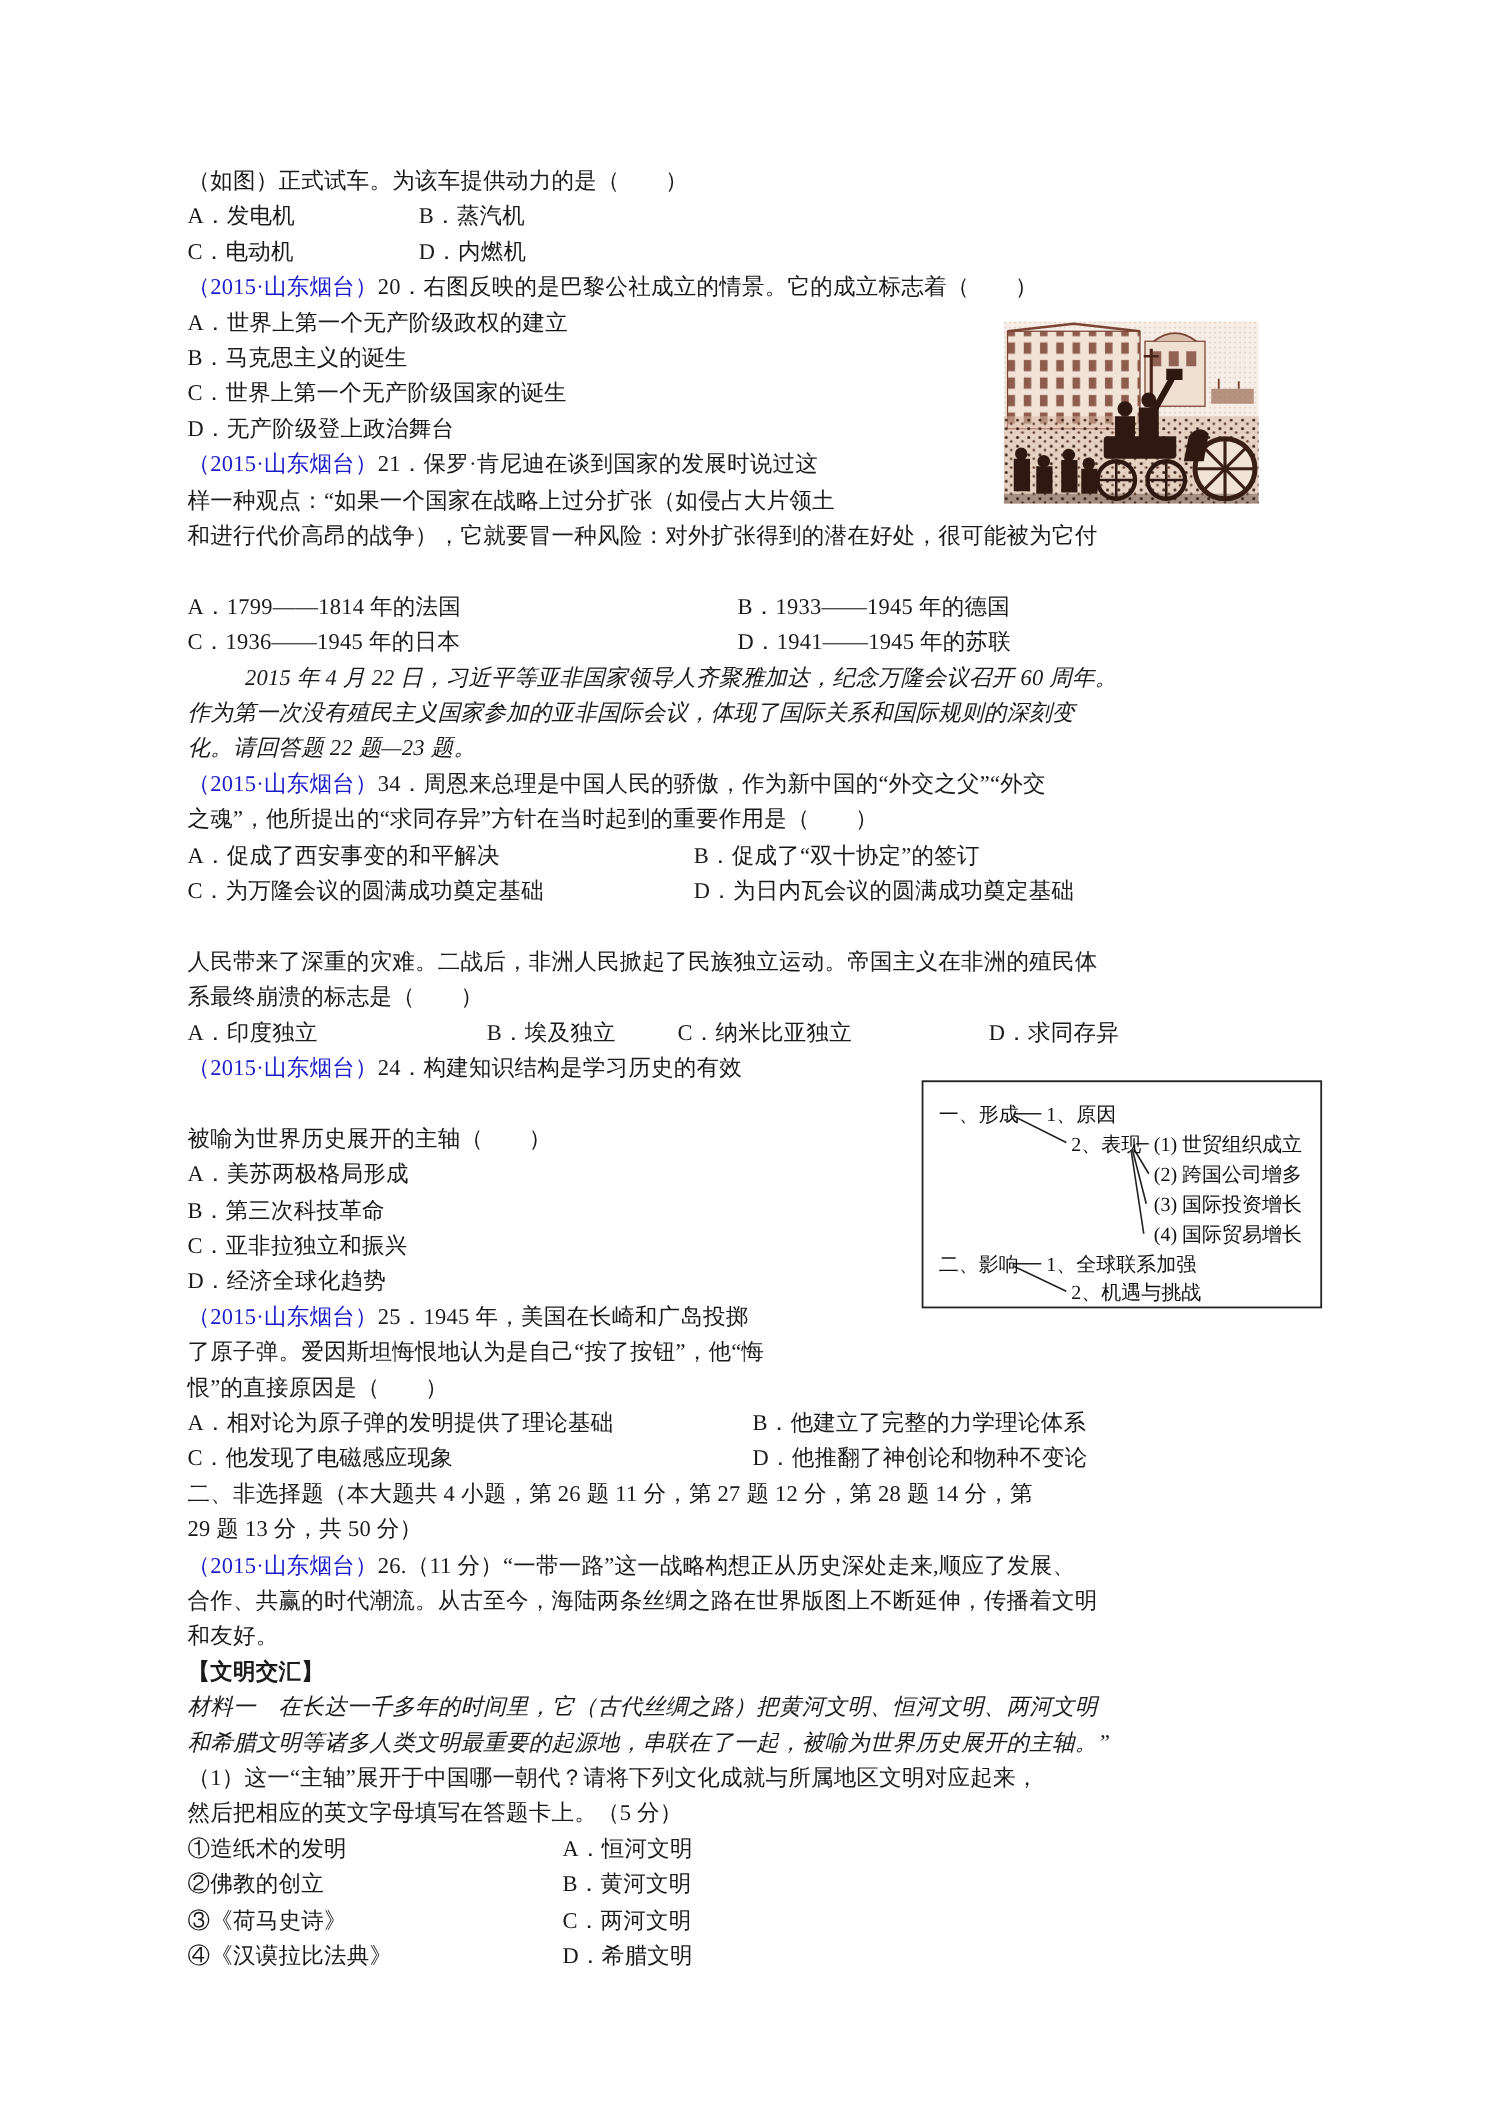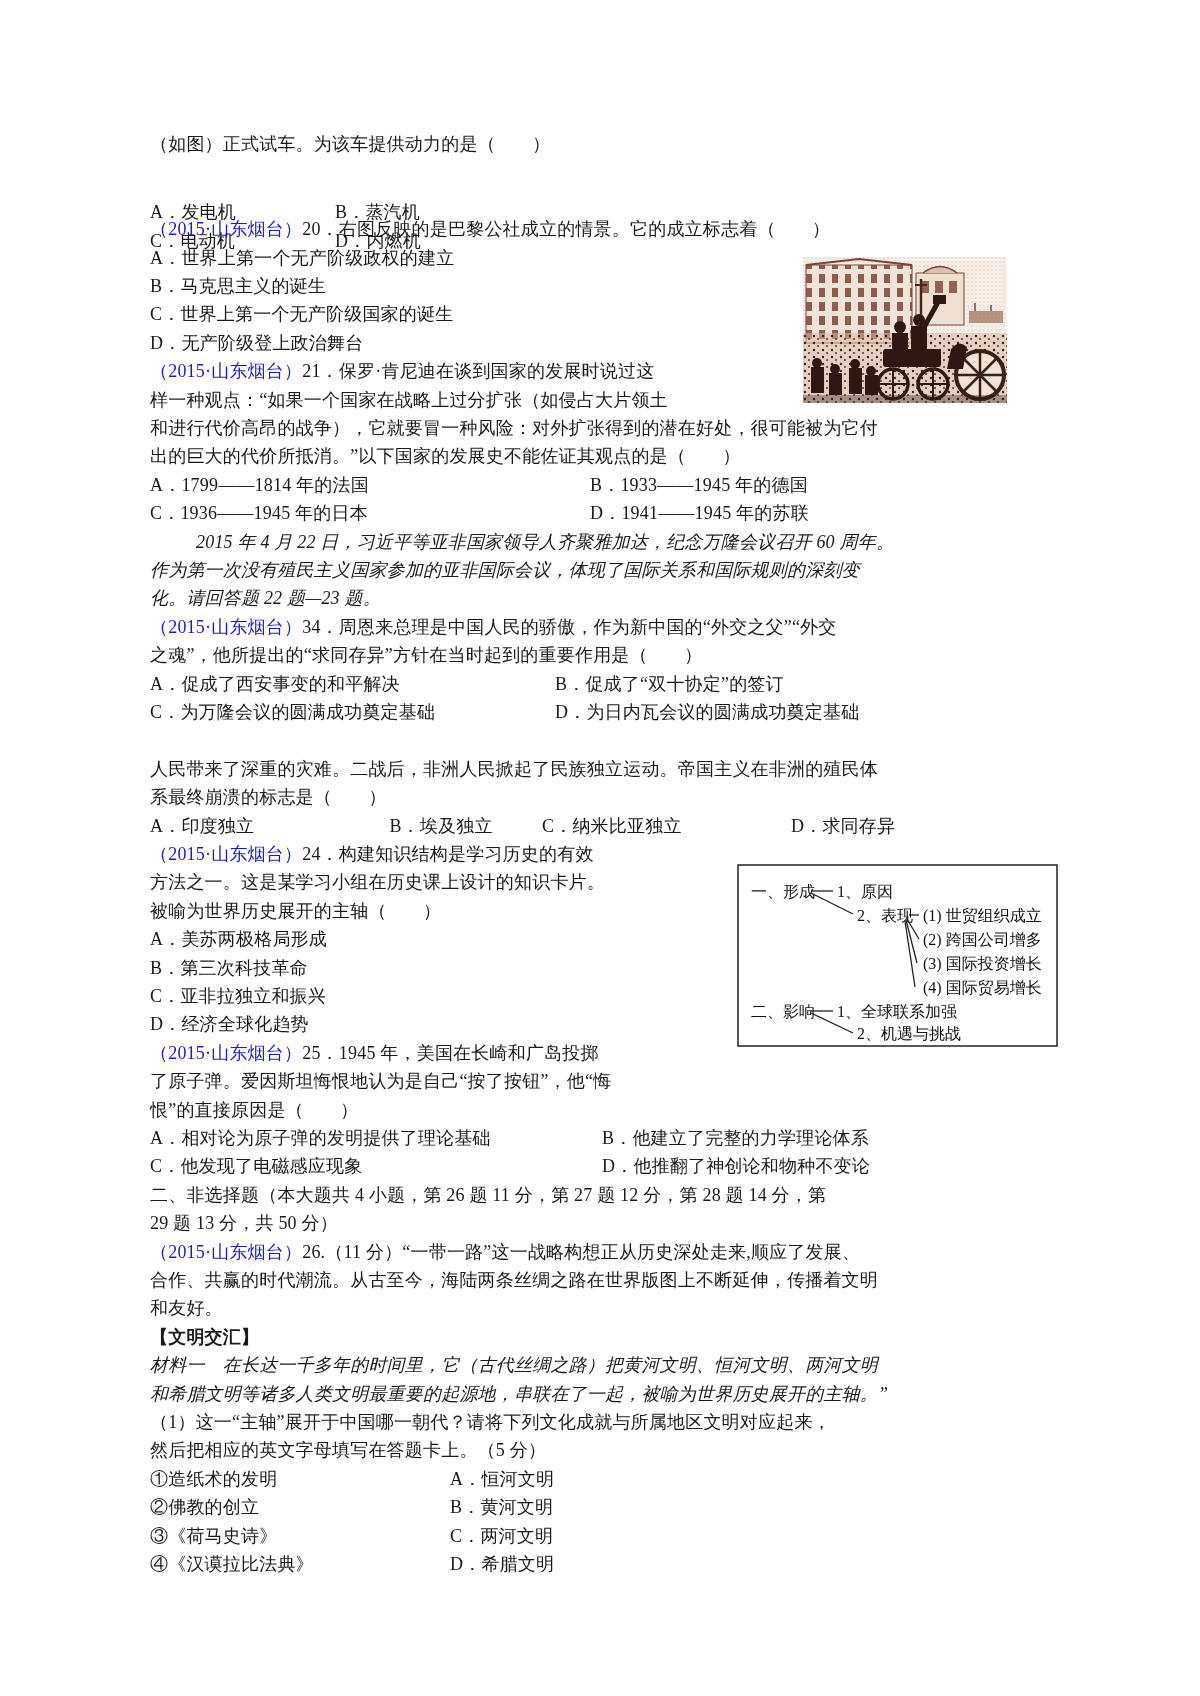--- a/index.html
+++ b/index.html
@@ -10,21 +10,21 @@
   }
   .page{position:absolute;inset:0;}
   .ln{
     position:absolute;left:150px;font-size:18px;line-height:28px;
     white-space:pre;letter-spacing:.2px;
   }
   .blue{color:#1b1bcd;}
   .kai{font-style:italic;}
   .bold{font-weight:bold;}
   .c{display:inline-block;white-space:pre;}
-  .w185{width:185px;margin-top:40px;}.w440{width:440px;}.w405{width:405px;}
+  .w185{width:185px;}.w440{width:440px;}.w405{width:405px;}
   .w452{width:452px;}.w300{width:300px;}
   .w190{width:190px;}.w202{width:202px;text-align:center;}.w249{width:249px;}
   .fig{position:absolute;}
   .card-box svg text{font-family:"Liberation Serif","DejaVu Serif",serif;}
 </style>
 </head>
 <body>
 
 <div class="page">
 
@@ -131,35 +131,33 @@
   <div class="ln" style="top:158px"><span class="c w185">A．发电机</span><span>B．蒸汽机</span></div>
   <div class="ln" style="top:187px"><span class="c w185">C．电动机</span><span>D．内燃机</span></div>
   <div class="ln" style="top:215px"><span class="blue">（2015·山东烟台）</span><span>20．右图反映的是巴黎公社成立的情景。它的成立标志着（　　）</span></div>
   <div class="ln" style="top:244px"><span>A．世界上第一个无产阶级政权的建立</span></div>
   <div class="ln" style="top:272px"><span>B．马克思主义的诞生</span></div>
   <div class="ln" style="top:300px"><span>C．世界上第一个无产阶级国家的诞生</span></div>
   <div class="ln" style="top:329px"><span>D．无产阶级登上政治舞台</span></div>
   <div class="ln" style="top:357px"><span class="blue">（2015·山东烟台）</span><span>21．保罗·肯尼迪在谈到国家的发展时说过这</span></div>
   <div class="ln" style="top:386px"><span>样一种观点：“如果一个国家在战略上过分扩张（如侵占大片领土</span></div>
   <div class="ln" style="top:414px"><span>和进行代价高昂的战争），它就要冒一种风险：对外扩张得到的潜在好处，很可能被为它付</span></div>
-  <div class="ln" style="top:442px"><span>出的巨大的代价所抵消。”以下国家的发展史不能佐证其观点的是（　　）</span></div>
   <div class="ln" style="top:471px"><span class="c w440">A．1799——1814 年的法国</span><span>B．1933——1945 年的德国</span></div>
   <div class="ln" style="top:499px"><span class="c w440">C．1936——1945 年的日本</span><span>D．1941——1945 年的苏联</span></div>
   <div class="ln kai" style="top:528px;left:196px"><span>2015 年 4 月 22 日，习近平等亚非国家领导人齐聚雅加达，纪念万隆会议召开 60 周年。</span></div>
   <div class="ln kai" style="top:556px"><span>作为第一次没有殖民主义国家参加的亚非国际会议，体现了国际关系和国际规则的深刻变</span></div>
   <div class="ln kai" style="top:584px"><span>化。请回答题 22 题—23 题。</span></div>
   <div class="ln" style="top:613px"><span class="blue">（2015·山东烟台）</span><span>34．周恩来总理是中国人民的骄傲，作为新中国的“外交之父”“外交</span></div>
   <div class="ln" style="top:641px"><span>之魂”，他所提出的“求同存异”方针在当时起到的重要作用是（　　）</span></div>
   <div class="ln" style="top:670px"><span class="c w405">A．促成了西安事变的和平解决</span><span>B．促成了“双十协定”的签订</span></div>
   <div class="ln" style="top:698px"><span class="c w405">C．为万隆会议的圆满成功奠定基础</span><span>D．为日内瓦会议的圆满成功奠定基础</span></div>
   <div class="ln" style="top:755px"><span>人民带来了深重的灾难。二战后，非洲人民掀起了民族独立运动。帝国主义在非洲的殖民体</span></div>
   <div class="ln" style="top:783px"><span>系最终崩溃的标志是（　　）</span></div>
   <div class="ln" style="top:812px"><span class="c w190">A．印度独立</span><span class="c w202">B．埃及独立</span><span class="c w249">C．纳米比亚独立</span><span>D．求同存异</span></div>
   <div class="ln" style="top:840px"><span class="blue">（2015·山东烟台）</span><span>24．构建知识结构是学习历史的有效</span></div>
-  <div class="ln" style="top:868px"><span>方法之一。这是某学习小组在历史课上设计的知识卡片。</span></div>
   <div class="ln" style="top:897px"><span>被喻为世界历史展开的主轴（　　）</span></div>
   <div class="ln" style="top:925px"><span>A．美苏两极格局形成</span></div>
   <div class="ln" style="top:954px"><span>B．第三次科技革命</span></div>
   <div class="ln" style="top:982px"><span>C．亚非拉独立和振兴</span></div>
   <div class="ln" style="top:1010px"><span>D．经济全球化趋势</span></div>
   <div class="ln" style="top:1039px"><span class="blue">（2015·山东烟台）</span><span>25．1945 年，美国在长崎和广岛投掷</span></div>
   <div class="ln" style="top:1067px"><span>了原子弹。爱因斯坦悔恨地认为是自己“按了按钮”，他“悔</span></div>
   <div class="ln" style="top:1096px"><span>恨”的直接原因是（　　）</span></div>
   <div class="ln" style="top:1124px"><span class="c w452">A．相对论为原子弹的发明提供了理论基础</span><span>B．他建立了完整的力学理论体系</span></div>
   <div class="ln" style="top:1152px"><span class="c w452">C．他发现了电磁感应现象</span><span>D．他推翻了神创论和物种不变论</span></div>

